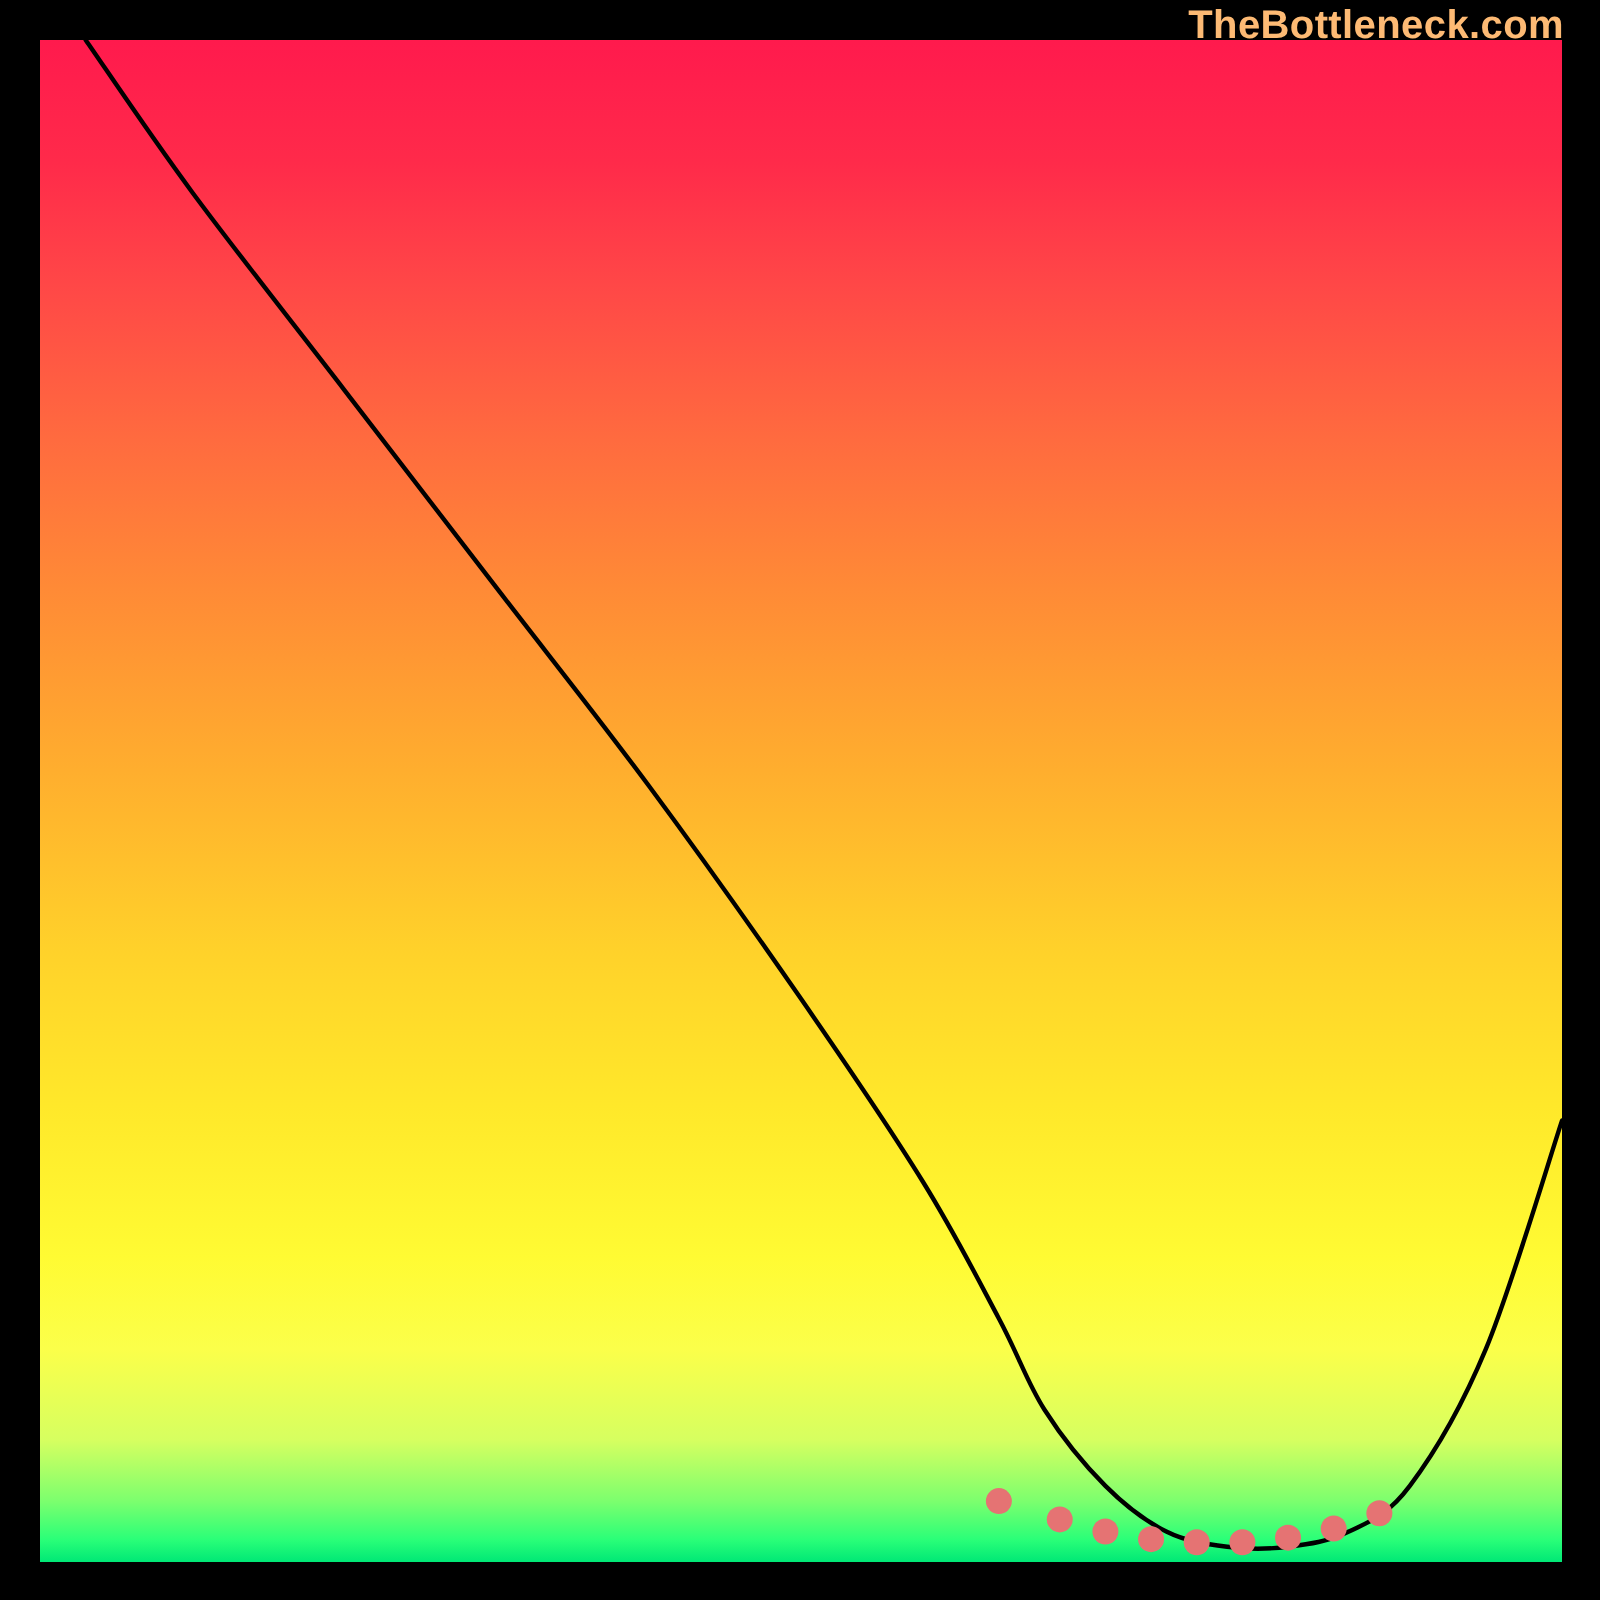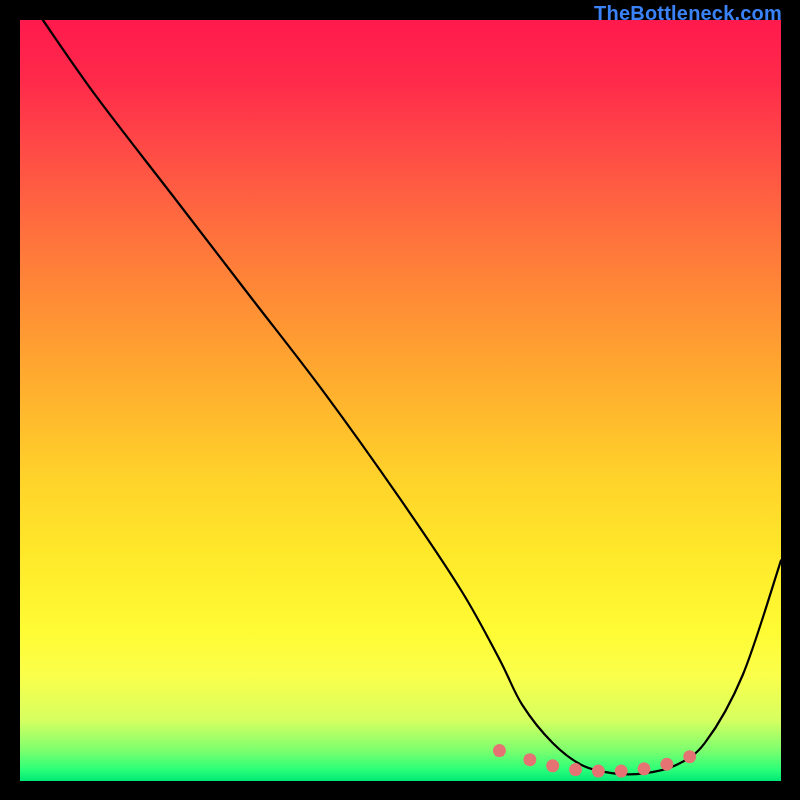--- a/index.html
+++ b/index.html
@@ -41,21 +41,21 @@
       #2bff78 98.5%,
       #00e876 100%
     );
   }
   .watermark {
     position: absolute;
     top: 2px;
     right: 18px;
     font-size: 20px;
     font-weight: 600;
-    color: #3b82f6;
+    color: #fdba74;
     letter-spacing: 0.2px;
   }
   svg.curve {
     position: absolute;
     left: 0;
     top: 0;
     width: 761px;
     height: 761px;
     overflow: visible;
   }

